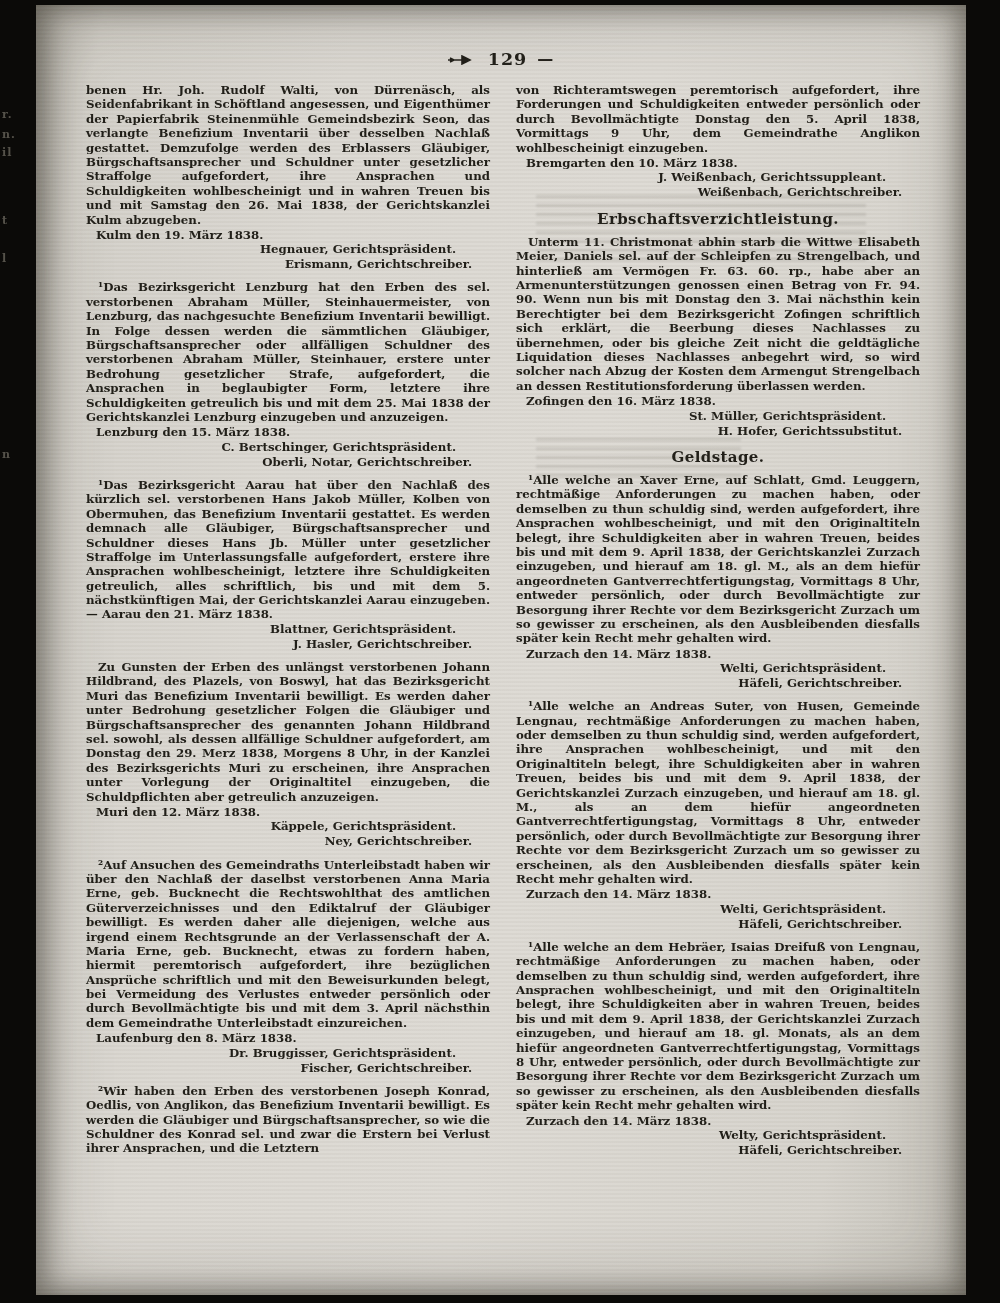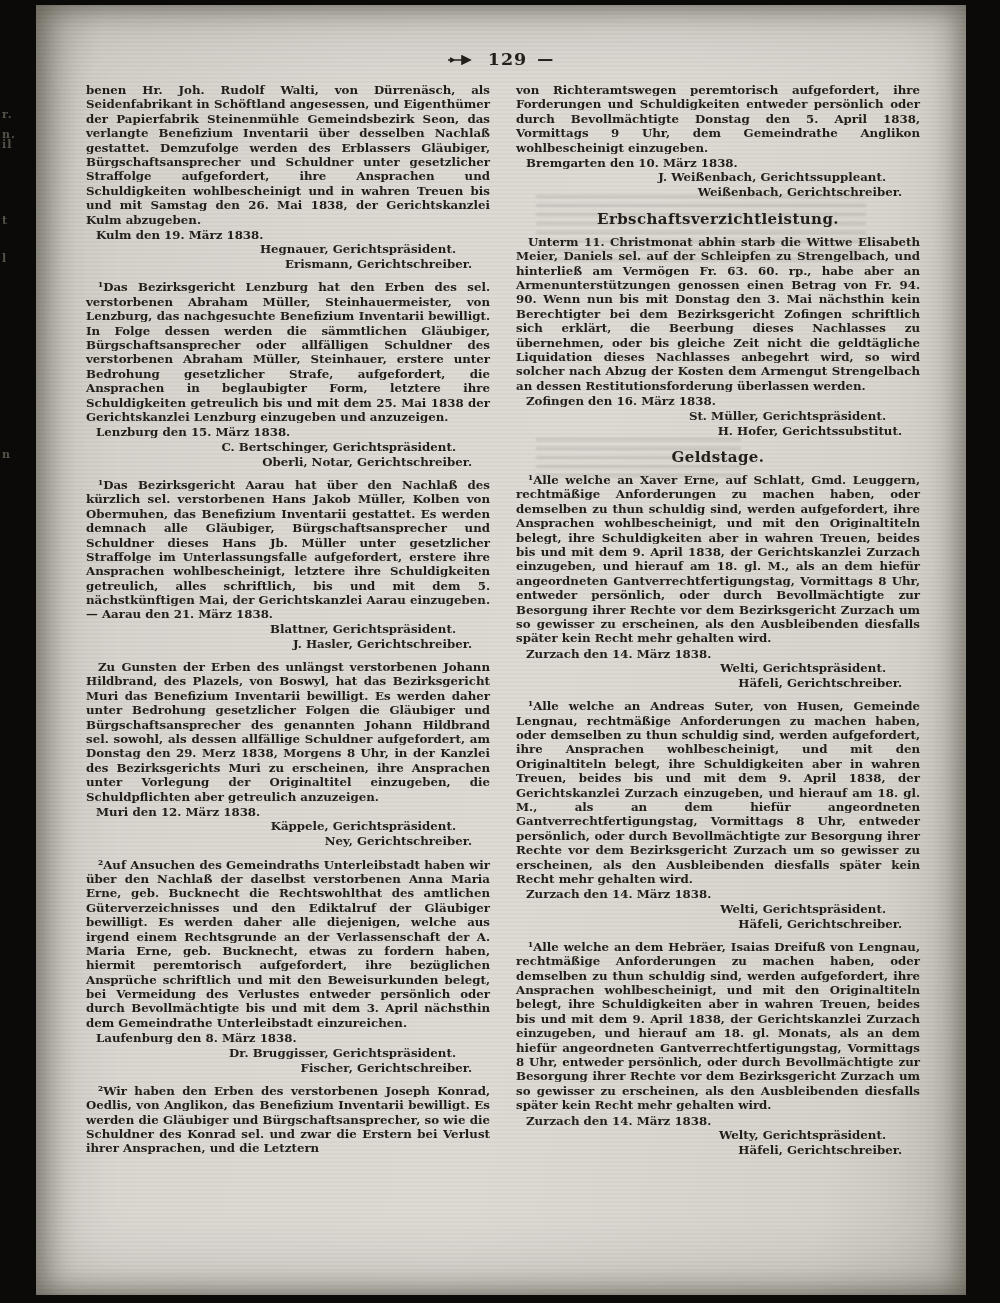--- a/index.html
+++ b/index.html
@@ -67,21 +67,21 @@
   .smudge.a { left:500px; top:190px; width:330px; height:66px; }
   .smudge.b { left:500px; top:428px; width:205px; height:44px; }
 </style>
 </head>
 <body>
 
 <div class="scan">
 
   <span class="edge-mark" style="top:108px">r.</span>
   <span class="edge-mark" style="top:128px">n.</span>
-  <span class="edge-mark" style="top:138px">il</span>
+  <span class="edge-mark" style="top:146px">il</span>
   <span class="edge-mark" style="top:214px">t</span>
   <span class="edge-mark" style="top:252px">l</span>
   <span class="edge-mark" style="top:448px">n</span>
 
   <div class="paper">
 
     <div class="smudge a"></div>
     <div class="smudge b"></div>
 
     <div class="page-head">

